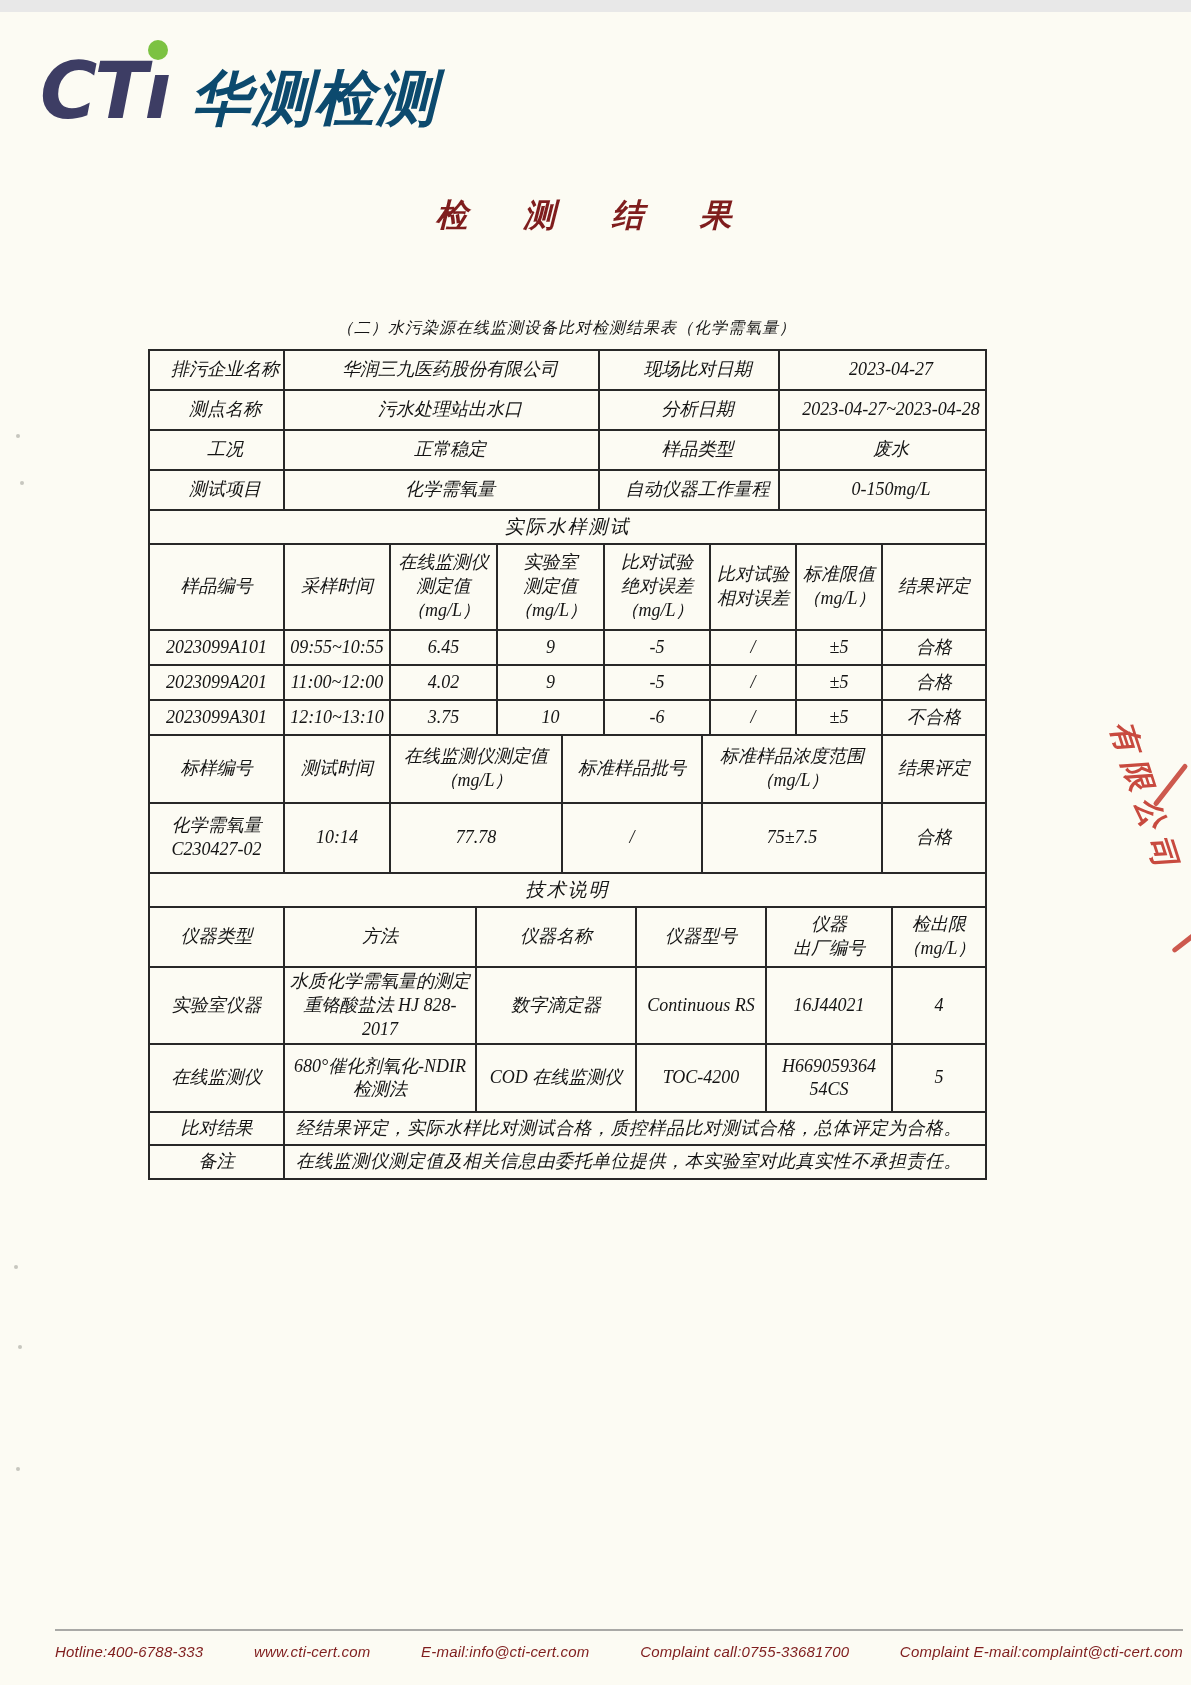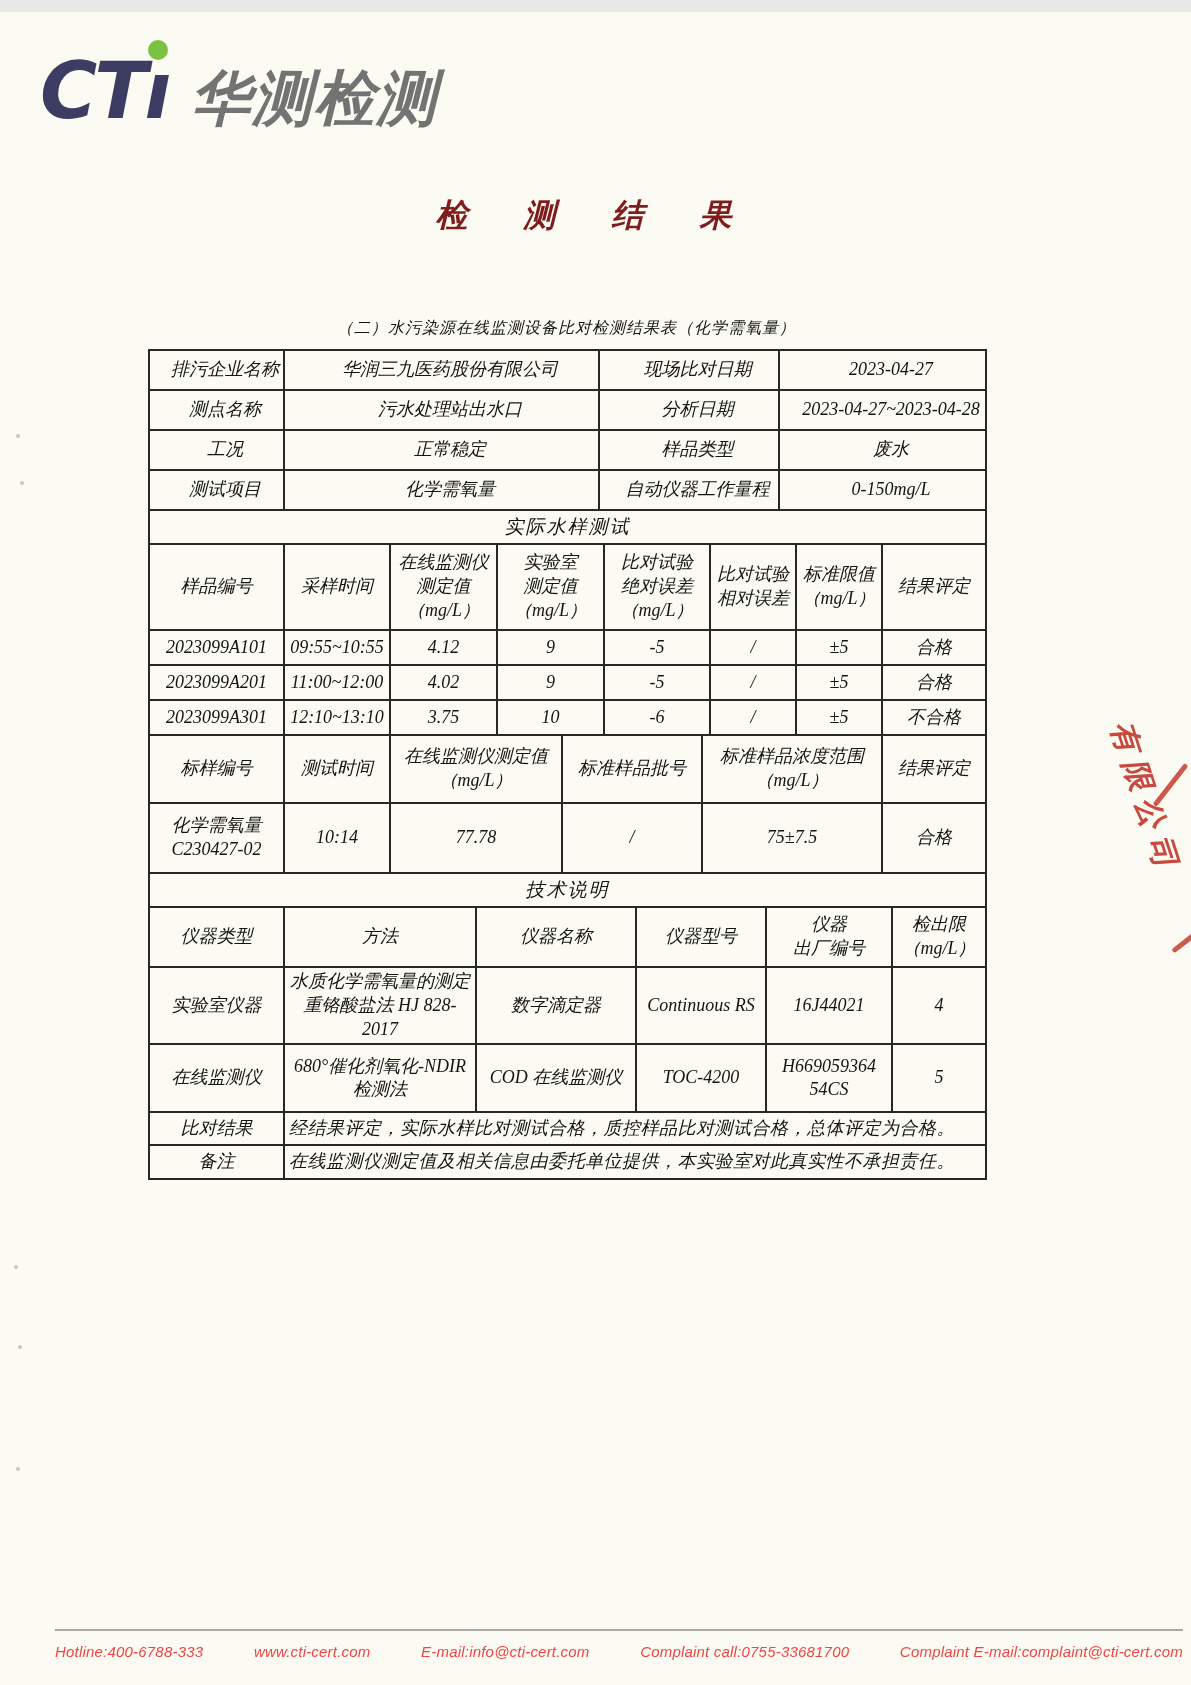--- a/index.html
+++ b/index.html
@@ -22,21 +22,21 @@
     color:#3d3d64;letter-spacing:-3px;
   }
   .i-wrap{position:relative;display:inline-block;}
   .green-dot{
     position:absolute;top:-12px;left:4px;width:20px;height:20px;
     border-radius:50%;background:#7cc242;
   }
   .logo-cn{
     font-family:"DejaVu Sans","Liberation Sans",sans-serif;
     font-weight:700;font-size:60px;line-height:1;
-    color:#737373;margin-left:22px;margin-bottom:2px;letter-spacing:2px;
+    color:#0c4a6e;margin-left:22px;margin-bottom:2px;letter-spacing:2px;
   }
   
   .doc-title{
     position:absolute;top:182px;left:0;width:100%;
     text-align:center;font-size:32px;font-weight:600;
     letter-spacing:24px;color:#7f1d1d;
   }
   .report-row{
     position:absolute;top:263px;left:148px;width:837px;
     display:flex;align-items:center;font-size:18px;
@@ -63,40 +63,40 @@
   tr.h-bar td{height:28px;font-size:19px;letter-spacing:2px;}
   tr.h-shead td{height:80px;}
   tr.h-data td{height:29px;}
   tr.h-qhead td{height:62px;}
   tr.h-qdata td{height:64px;}
   tr.h-thead td{height:54px;}
   tr.h-trow1 td{height:60px;text-align:center;}
   tr.h-trow2 td{height:62px;}
   tr.h-res td{height:27px;}
   tr.h-rem td{height:28px;}
-  td.long-text{text-align:left;padding-left:4px;letter-spacing:.5px;}
+  td.long-text{text-align:left;padding-left:11px;letter-spacing:.5px;}
   
   .stamp{
     position:absolute;top:765px;right:-34px;
     color:#c43c30;font-size:31px;font-weight:700;
     letter-spacing:9px;
     transform:rotate(72deg);transform-origin:center;
     font-family:"DejaVu Sans","Liberation Sans",sans-serif;
     opacity:.92;
   }
   .stamp-stroke{position:absolute;background:#c43c30;border-radius:3px;opacity:.85;}
   .stamp-stroke.s1{top:747px;right:18px;width:5px;height:52px;transform:rotate(38deg);}
   .stamp-stroke.s2{top:895px;right:-6px;width:5px;height:55px;transform:rotate(52deg);}
   
   .footer-line{position:absolute;top:1617px;left:55px;width:1128px;height:2px;background:#a9a9a6;}
   .footer{
     position:absolute;top:1631px;left:55px;width:1128px;
     display:flex;justify-content:space-between;
     font-family:"Liberation Sans","DejaVu Sans",sans-serif;
-    font-size:15px;color:#ef4444;letter-spacing:.2px;
+    font-size:15px;color:#7f1d1d;letter-spacing:.2px;
   }
   
   .speck{position:absolute;background:#9a9a94;border-radius:50%;opacity:.55;}
 </style>
 </head>
 <body>
 
 <div class="page">
 
   <div class="logo">
@@ -175,21 +175,21 @@
 （mg/L）</td>
         <td>比对试验
 相对误差</td>
         <td>标准限值
 （mg/L）</td>
         <td>结果评定</td>
       </tr>
       <tr class="h-data">
         <td>2023099A101</td>
         <td>09:55~10:55</td>
-        <td>4.12</td>
+        <td>6.45</td>
         <td>9</td>
         <td>-5</td>
         <td>/</td>
         <td>±5</td>
         <td>合格</td>
       </tr>
       <tr class="h-data">
         <td>2023099A201</td>
         <td>11:00~12:00</td>
         <td>4.02</td>

